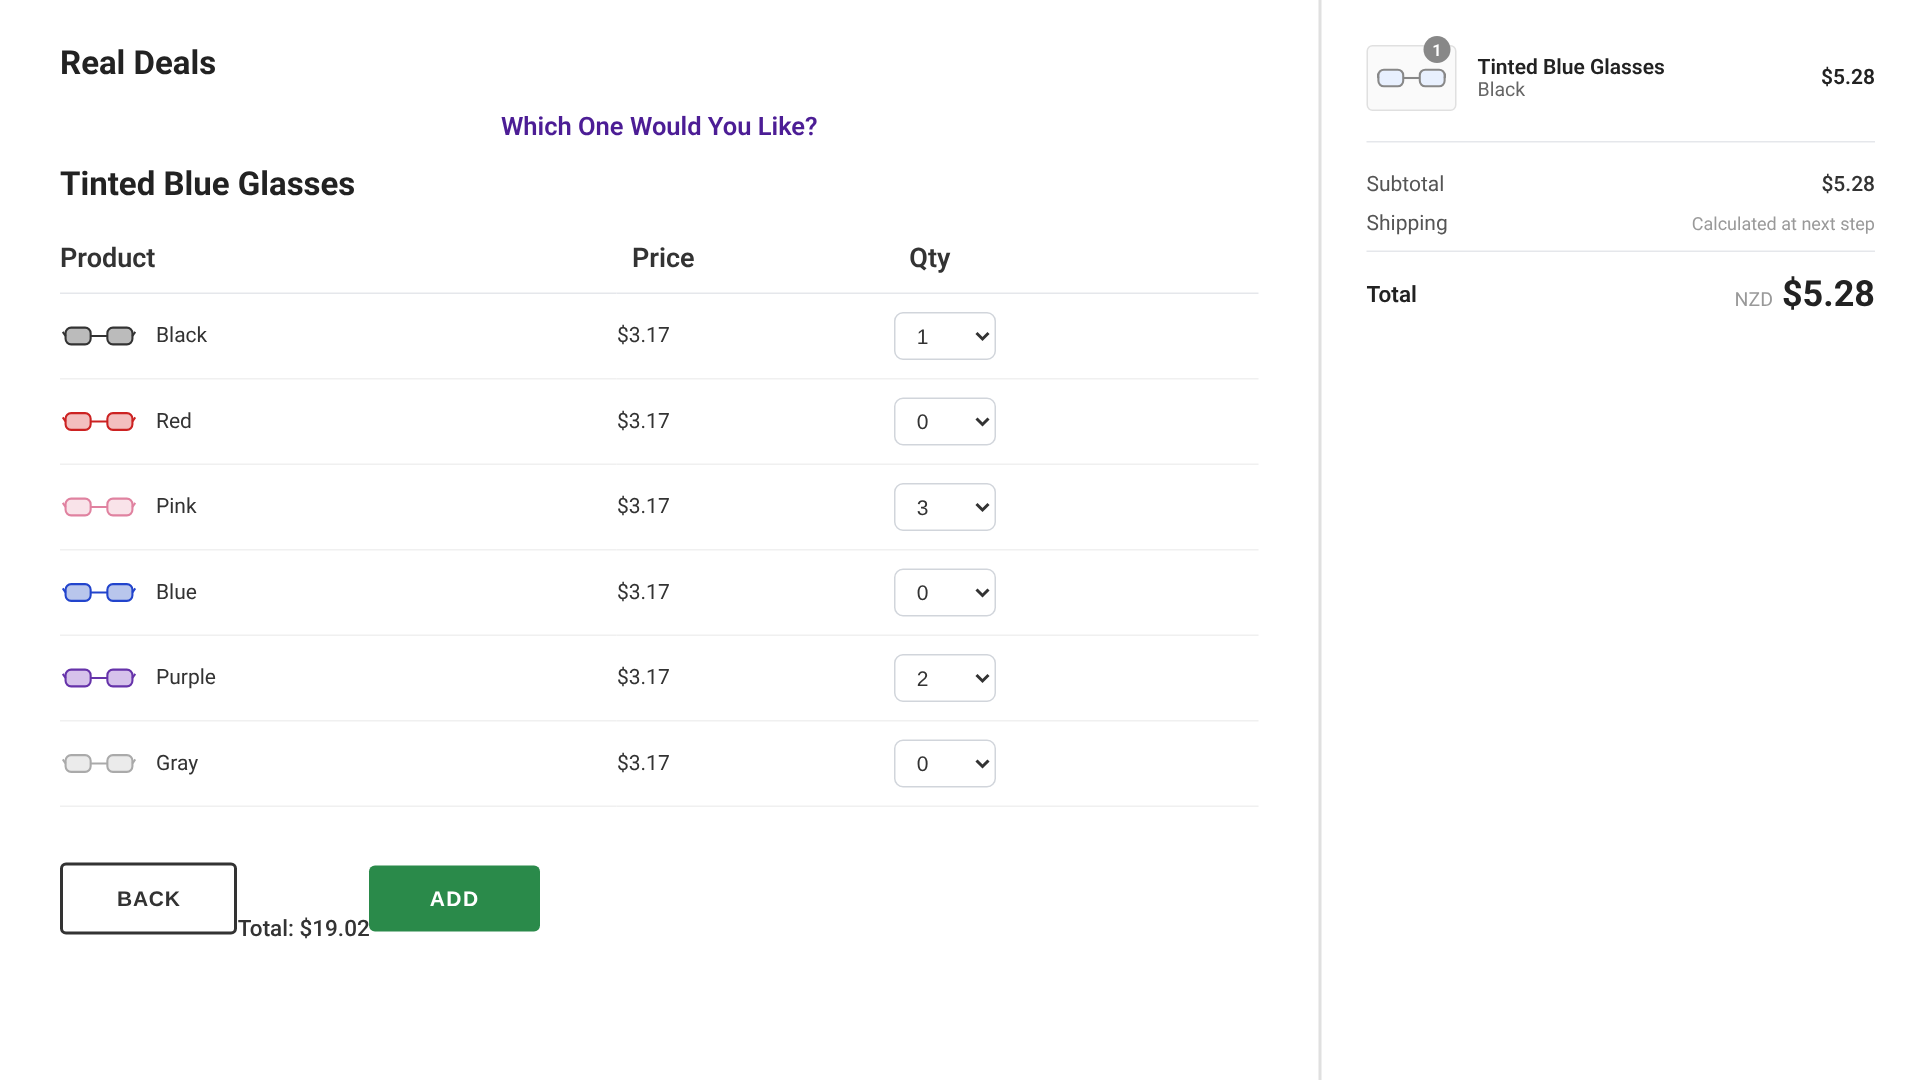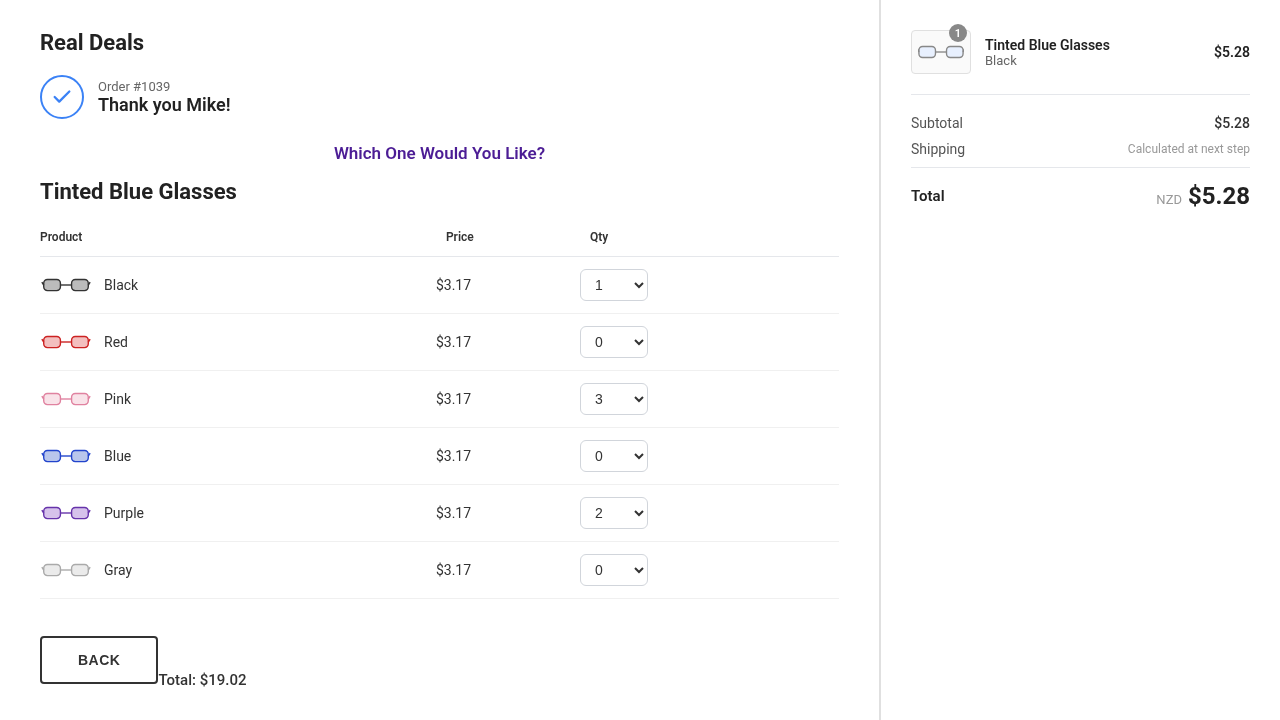--- a/index.html
+++ b/index.html
@@ -89,21 +89,21 @@
       margin-bottom: 18px;
     }
 
     .product-table {
       width: 100%;
       border-collapse: collapse;
     }
 
     .product-table thead tr th {
       text-align: left;
-      font-size: 12px;
+      font-size: 18px;
       font-weight: 600;
       color: #333;
       padding: 8px 0 12px 0;
       border-bottom: 1px solid #e5e7eb;
     }
 
     .product-table thead tr th.price-col {
       padding-left: 10px;
     }
 
@@ -327,31 +327,20 @@
       font-weight: 700;
       color: #222;
     }
   </style>
 </head>
 <body>
 
 <div class="left-panel">
   <div class="store-name">Real Deals</div>
 
-  <div class="order-confirmation">
-    <div class="check-circle">
-      <svg viewBox="0 0 24 24" fill="none" stroke="#3b82f6" stroke-width="2.5" stroke-linecap="round" stroke-linejoin="round">
-        <polyline points="20 6 9 17 4 12"></polyline>
-      </svg>
-    </div>
-    <div class="order-text">
-      <span class="order-number">Order #1039</span>
-      <span class="thank-you">Thank you Mike!</span>
-    </div>
-  </div>
 
   <div class="section-title">Which One Would You Like?</div>
   <div class="product-title">Tinted Blue Glasses</div>
 
   <table class="product-table">
     <thead>
       <tr>
         <th>Product</th>
         <th class="price-col">Price</th>
         <th class="qty-col">Qty</th>
@@ -465,20 +454,21 @@
           </td>
           <td class="price-cell">$3.17</td>
           <td class="qty-cell"><select class="qty-select"><option value="0">0</option><option value="1">1</option><option value="2">2</option><option value="3">3</option><option value="4">4</option><option value="5">5</option><option value="6">6</option><option value="7">7</option><option value="8">8</option><option value="9">9</option></select></td>
         </tr>
       </tbody>
   </table>
 
   <div class="bottom-bar">
     <button class="back-btn">BACK</button>
     <span class="total-label">Total: $19.02</span>
+    <button class="add-btn">ADD</button>
   </div>
 </div>
 
 <div class="right-panel">
   <div class="cart-item">
     <div class="cart-badge">1</div>
     <div class="cart-thumb">
       <svg viewBox="0 0 50 28" fill="none" xmlns="http://www.w3.org/2000/svg">
         <rect x="1" y="8" width="18" height="12" rx="4" stroke="#888" stroke-width="1.5" fill="#e8f0fe"></rect>
         <rect x="31" y="8" width="18" height="12" rx="4" stroke="#888" stroke-width="1.5" fill="#e8f0fe"></rect>

